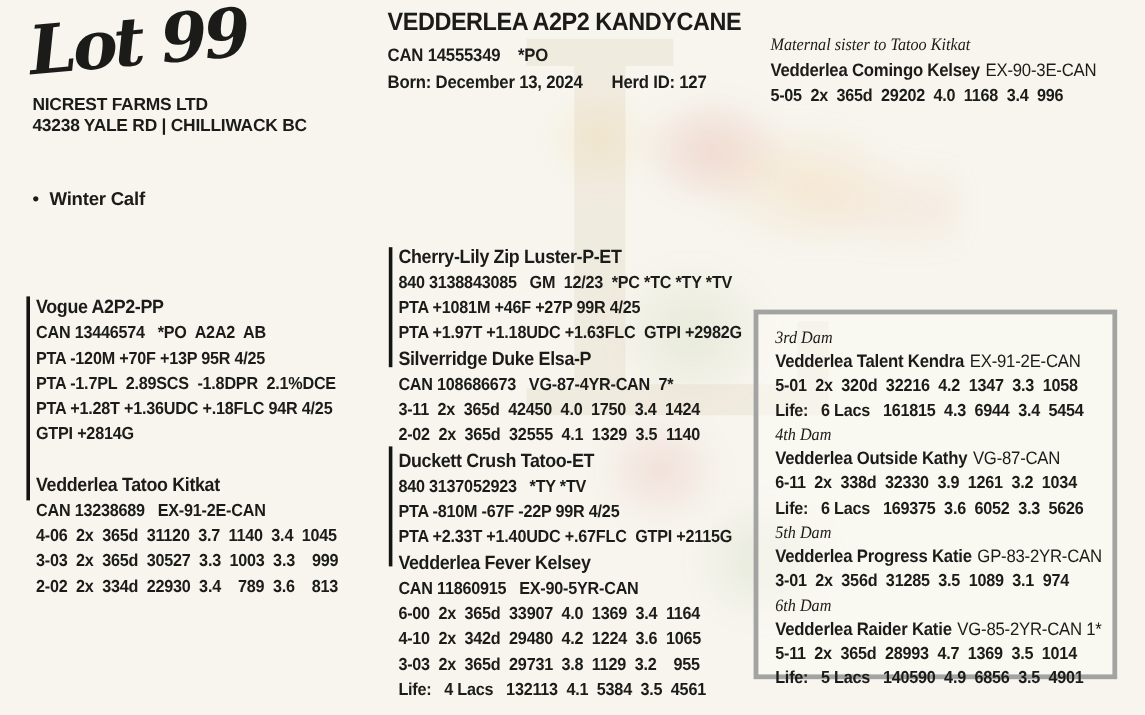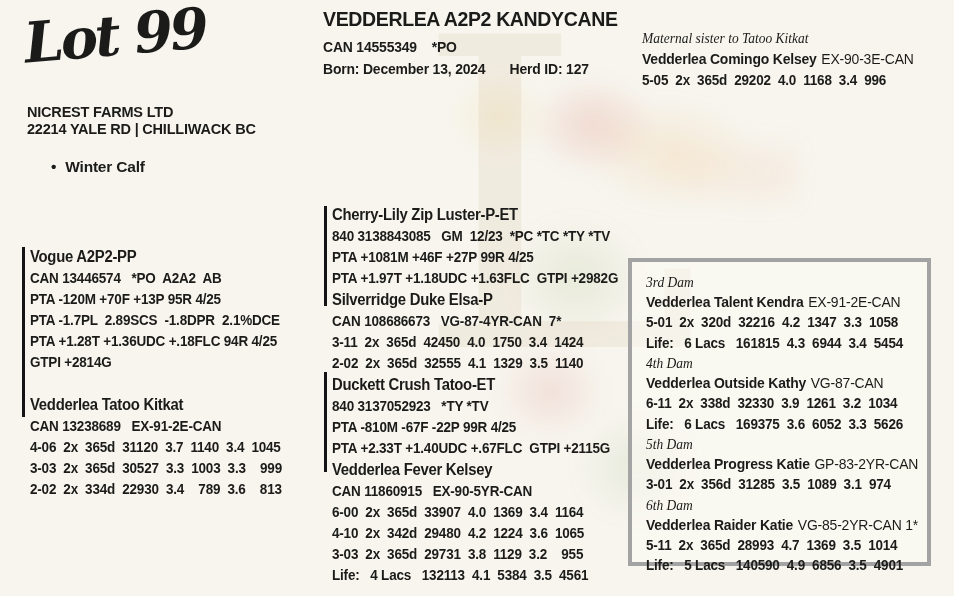--- a/index.html
+++ b/index.html
@@ -29,22 +29,22 @@
     color:rgba(185,145,95,0.10);
   }
 
   
   .lot-script{
     position:absolute; left:24px; top:2px;
     font-family:"DejaVu Serif", serif; font-style:italic; font-weight:bold;
     font-size:56px; letter-spacing:-3px; transform:rotate(-5deg);
     white-space:nowrap;
   }
-  .farm-block{ position:absolute; left:27px; top:80px; font-weight:bold; font-size:14.5px; line-height:16.5px; letter-spacing:-0.2px;margin-top:24px; }
-  .calf-line{ position:absolute; left:27px; top:158px; font-weight:bold; font-size:15.5px; letter-spacing:-0.2px;margin-left:24px; }
+  .farm-block{ position:absolute; left:27px; top:80px; font-weight:bold; font-size:14.5px; line-height:16.5px; letter-spacing:-0.2px; }
+  .calf-line{ position:absolute; left:27px; top:158px; font-weight:bold; font-size:15.5px; letter-spacing:-0.2px; }
   .calf-line .dot{ margin-right:9px; }
 
   
   .head-center{ position:absolute; left:323px; top:7px; width:330px; }
   .title{ font-size:21px; font-weight:bold; letter-spacing:-0.4px; white-space:nowrap; }
   .reg-line{ margin-top:7px; font-size:15px; font-weight:bold; white-space:pre; letter-spacing:-0.2px; }
   .born-line{ margin-top:5px; font-size:15px; font-weight:bold; letter-spacing:-0.2px; white-space:nowrap; }
   .born-line .herd{ margin-left:26px; }
 
   
@@ -84,21 +84,21 @@
 <div class="page">
 
   <div class="wm">
     <div class="wm-blobs"></div>
     <div class="wm-glyph">L</div>
   </div>
 
   <div class="lot-script">Lot 99</div>
   <div class="farm-block">
     <div>NICREST FARMS LTD</div>
-    <div>22214 YALE RD | CHILLIWACK BC</div>
+    <div>43238 YALE RD | CHILLIWACK BC</div>
   </div>
   <div class="calf-line">
     <span class="dot">•</span><span>Winter Calf</span>
   </div>
 
   <div class="head-center squeeze">
     <div class="title">VEDDERLEA A2P2 KANDYCANE</div>
     <div class="reg-line">CAN 14555349    *PO</div>
     <div class="born-line">
       <span>Born: December 13, 2024</span><span class="herd">Herd ID: 127</span>

